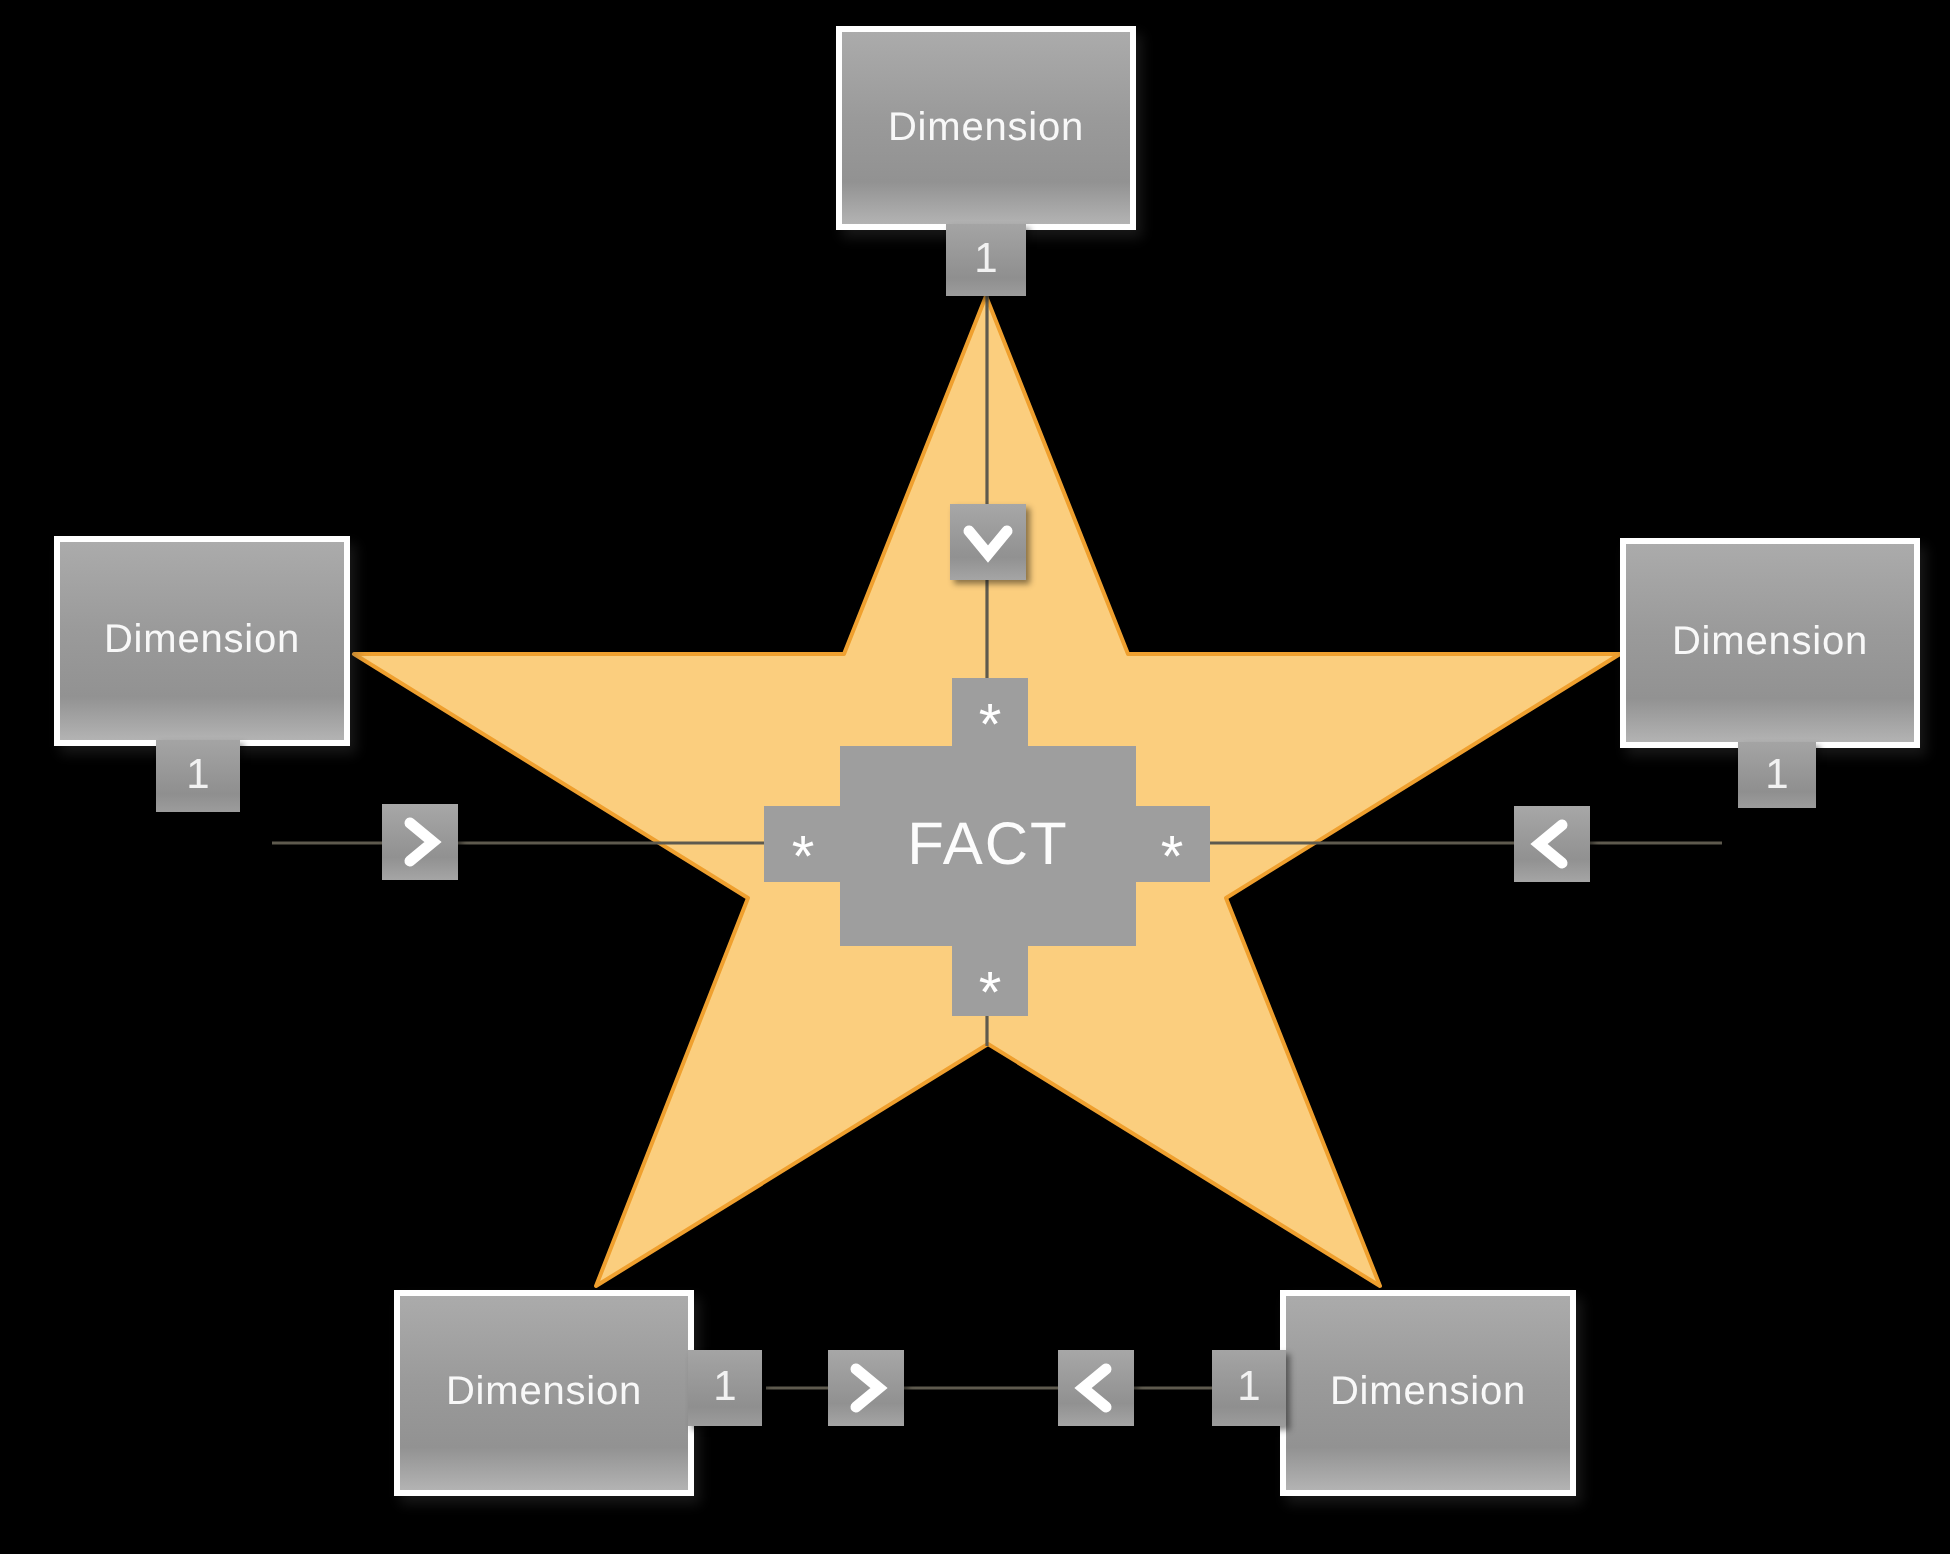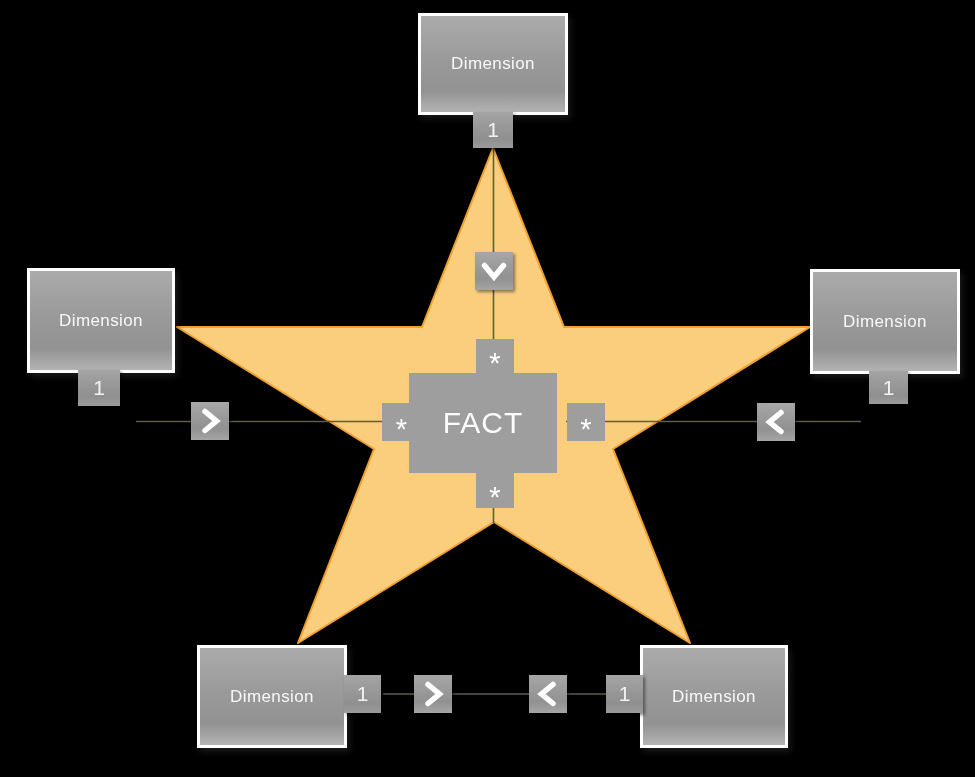--- a/index.html
+++ b/index.html
@@ -9,21 +9,21 @@
   }
   .layer { position:absolute; left:0; top:0; }
   .star-poly { fill:#FBCE7E; stroke:#EFA02F; stroke-width:2; stroke-linejoin:round; }
   .conn { stroke:#5E5A4E; stroke-width:1.6; }
 
   .dim {
     position:absolute; box-sizing:border-box;
     background:linear-gradient(180deg,#ABABAB 0%,#9A9A9A 45%,#929292 78%,#B3B3B3 100%);
     border:3px solid #FFFFFF;
     display:flex; align-items:center; justify-content:center;
-    color:#F8F8F8; font-size:17px; letter-spacing:0.4px;
+    color:#F8F8F8; font-size:20px; letter-spacing:0.4px;
     box-shadow:3px 4px 6px rgba(70,70,70,0.35);
   }
   .tab {
     position:absolute; box-sizing:border-box;
     background:linear-gradient(180deg,#A4A4A4,#8F8F8F 75%,#9C9C9C);
     display:flex; align-items:center; justify-content:center;
     color:#F2F2F2; font-size:21px;
     box-shadow:2px 2px 3px rgba(0,0,0,0.45);
   }
   .chev {
@@ -55,21 +55,21 @@
   </div>
   <div class="fact-part" style="left:476px; top:472px; width:38px; height:36px;">
     <span class="ast">*</span>
   </div>
   <div class="fact-part" style="left:382px; top:403px; width:39px; height:38px;">
     <span class="ast">*</span>
   </div>
   <div class="fact-part" style="left:567px; top:403px; width:38px; height:38px;">
     <span class="ast">*</span>
   </div>
-  <div class="fact-part" style="left:409px; top:373px; width:148px; height:100px;">
+  <div class="fact-part" style="left:420px; top:373px; width:148px; height:100px;">
     <span class="fact-label">FACT</span>
   </div>
 
   <div class="dim" style="left:418px; top:13px; width:150px; height:102px;">
     <span>Dimension</span>
   </div>
   <div class="tab" style="left:473px; top:112px; width:40px; height:36px;">
     <span>1</span>
   </div>
 

